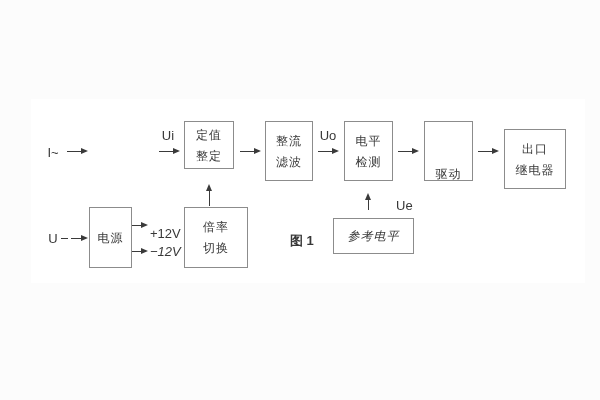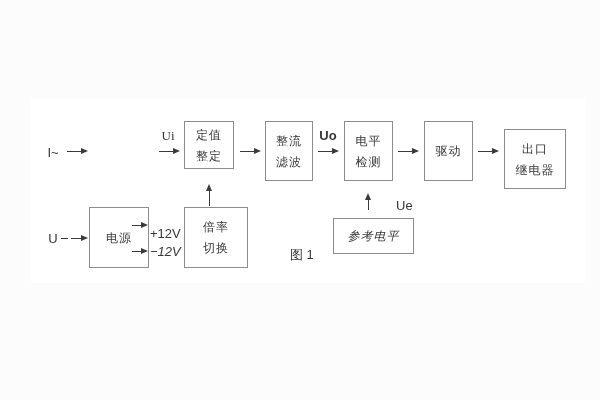--- a/index.html
+++ b/index.html
@@ -64,53 +64,53 @@
   <div class="box" style="left:265px;top:121px;width:48px;height:60px;">
     <span>整流</span>
     <span>滤波</span>
   </div>
 
   <div class="box" style="left:344px;top:121px;width:49px;height:60px;justify-content:center;">
     <span>电平</span>
     <span>检测</span>
   </div>
 
-  <div class="box" style="left:424px;top:121px;width:49px;height:60px;">
+  <div class="box" style="left:424px;top:121px;width:49px;height:60px;justify-content:flex-end;">
     <span>驱动</span>
   </div>
 
   <div class="box" style="left:504px;top:129px;width:62px;height:60px;">
     <span>出口</span>
     <span>继电器</span>
   </div>
 
-  <div class="box" style="left:89px;top:207px;width:60px;height:61px;">
+  <div class="box" style="left:89px;top:207px;width:43px;height:61px;">
     <span>电源</span>
   </div>
 
   <div class="box" style="left:184px;top:207px;width:64px;height:61px;">
     <span>倍率</span>
     <span>切换</span>
   </div>
 
   <div class="box" style="left:333px;top:218px;width:81px;height:36px;gap:0;font-style:italic;">
     <span>参考电平</span>
   </div>
 
   <div class="lbl" style="left:44px;top:146px;width:18px;text-align:center;">I~</div>
   <div class="lbl" style="left:46px;top:232px;width:14px;text-align:center;">U</div>
 
-  <div class="lbl" style="left:156px;top:129px;width:24px;text-align:center;font-family:Liberation Serif, serif;">Ui</div>
-  <div class="lbl" style="left:315px;top:129px;width:26px;text-align:center;font-weight:bold;">Uo</div>
+  <div class="lbl" style="left:156px;top:129px;width:24px;text-align:center;">Ui</div>
+  <div class="lbl" style="left:315px;top:129px;width:26px;text-align:center;">Uo</div>
   <div class="lbl" style="left:396px;top:199px;">Ue</div>
 
   <div class="lbl" style="left:150px;top:227px;">+12V</div>
   <div class="lbl" style="left:150px;top:245px;font-style:italic;">−12V</div>
 
-  <div class="lbl" style="left:290px;top:248px;">图 1</div>
+  <div class="lbl" style="left:290px;top:234px;font-weight:bold;">图 1</div>
 
   <div class="harrow" style="left:67px;top:151px;width:14px;"></div>
   <div class="harrow" style="left:159px;top:151px;width:14px;"></div>
   <div class="harrow" style="left:240px;top:151px;width:14px;"></div>
   <div class="harrow" style="left:318px;top:151px;width:14px;"></div>
   <div class="harrow" style="left:398px;top:151px;width:14px;"></div>
   <div class="harrow" style="left:478px;top:151px;width:14px;"></div>
 
   <div class="hline" style="left:61px;top:238px;width:7px;"></div>
   <div class="harrow" style="left:71px;top:238px;width:10px;"></div>

